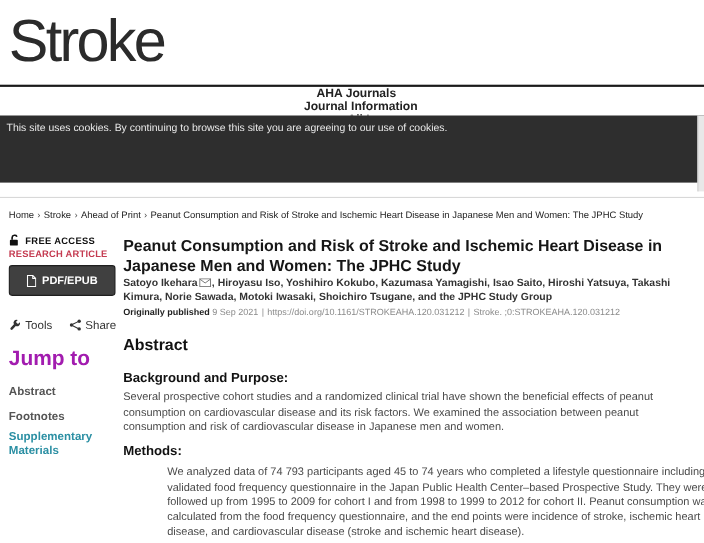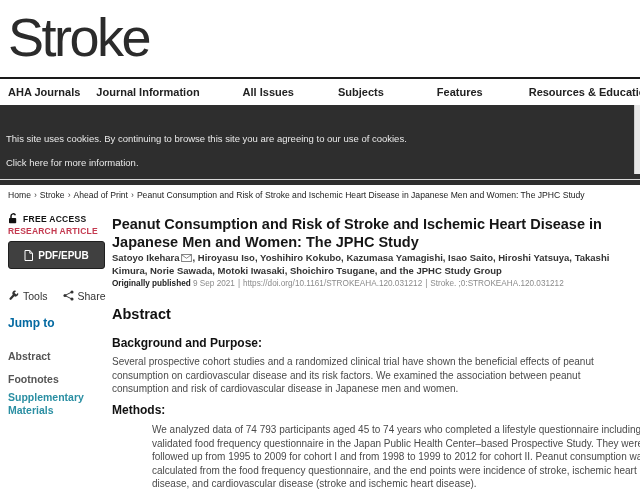--- a/index.html
+++ b/index.html
@@ -15,35 +15,35 @@
     position:absolute; top:8px; left:8px;
     font-size:54px; font-weight:400; letter-spacing:-2.5px; color:#2b2b2b;
     line-height:1.1; cursor:pointer;
   }
 
   
   .nav {
     position:absolute; top:77px; left:0; width:640px; height:28px;
     background:#fff; border-top:2px solid #1a1a1a;
     display:flex; align-items:center;
-    font-size:11px; font-weight:bold; color:#222; white-space:nowrap; overflow:hidden;
+    font-size:11px; font-weight:bold; color:#222; white-space:nowrap; overflow:hidden;flex-direction:column;
   }
   .nav-item { cursor:pointer; }
   .nav-item:nth-child(1){ margin-left:8px; }
   .nav-item:nth-child(2){ margin-left:16px; }
   .nav-item:nth-child(3){ margin-left:43px; }
   .nav-item:nth-child(4){ margin-left:44px; }
   .nav-item:nth-child(5){ margin-left:53px; }
   .nav-item:nth-child(6){ margin-left:46px; }
 
   
   .cookie {
-    position:absolute; top:105px; left:0; width:640px; height:80px;
+    position:absolute; top:105px; left:0; width:640px; height:61px;
     background:#2e2e2e; color:#e9e9e9; font-size:9.5px;
-    padding:28px 8px 0 6px;
+    padding:6px 8px 0 6px;
   }
   .cookie-link { margin-top:13px; cursor:pointer; }
   .scrollbar {
     position:absolute; top:105px; right:0; width:6px; height:69px;
     background:#e8e8e8; border-left:1px solid #cfcfcf; cursor:pointer;
   }
 
   .divider { position:absolute; top:179px; left:0; width:640px; border-top:1px solid #d8d8d8; }
 
   
@@ -62,21 +62,21 @@
     color:#c43a50; letter-spacing:.2px; }
   .pdf-btn {
     position:absolute; top:31px; left:0; width:97px; height:28px;
     background:#404040; border:1px solid #1f1f1f; border-radius:3px;
     color:#fff; font-size:10px; font-weight:bold;
     display:flex; align-items:center; justify-content:center; gap:5px; cursor:pointer;
   }
   .tools-share { position:absolute; top:80px; left:0; width:100px; display:flex; gap:15px;
     font-size:10.5px; color:#333; align-items:center; }
   .ts-item { display:flex; gap:4px; cursor:pointer; }
-  .jump-title { position:absolute; top:106px; left:0; font-size:12px; font-weight:bold; color:#0369a1; }
+  .jump-title { position:absolute; top:106px; left:0; font-size:19px; font-weight:bold; color:#a21caf; }
   .jump-link { position:absolute; left:0; font-size:10.5px; font-weight:bold; color:#555;
     cursor:pointer; line-height:1.25; }
   .jump-abstract { top:140px; }
   .jump-footnotes { top:163px; }
   .jump-supp { top:181px; color:#2b8fa3; width:90px; }
 
   
   .main { position:absolute; left:112px; top:208px; width:524px; }
   .title { position:absolute; top:8px; left:0; width:500px;
     font-size:14.5px; font-weight:bold; color:#161616; line-height:1.22; }
@@ -110,21 +110,20 @@
   <span class="nav-item">AHA Journals</span>
   <span class="nav-item">Journal Information</span>
   <span class="nav-item">All Issues</span>
   <span class="nav-item">Subjects</span>
   <span class="nav-item">Features</span>
   <span class="nav-item">Resources &amp; Education</span>
 </div>
 
 <div class="cookie">
   <div>This site uses cookies. By continuing to browse this site you are agreeing to our use of cookies.</div>
-  <div class="cookie-link">Click here for more information.</div>
 </div>
 <div class="scrollbar"></div>
 
 <div class="divider"></div>
 
 <div class="breadcrumb">
   <span class="crumb">Home</span><span class="crumb-sep">›</span><span class="crumb">Stroke</span><span class="crumb-sep">›</span><span class="crumb">Ahead of Print</span><span class="crumb-sep">›</span><span>Peanut Consumption and Risk of Stroke and Ischemic Heart Disease in Japanese Men and Women: The JPHC Study</span>
 </div>
 
 <div class="sidebar">

